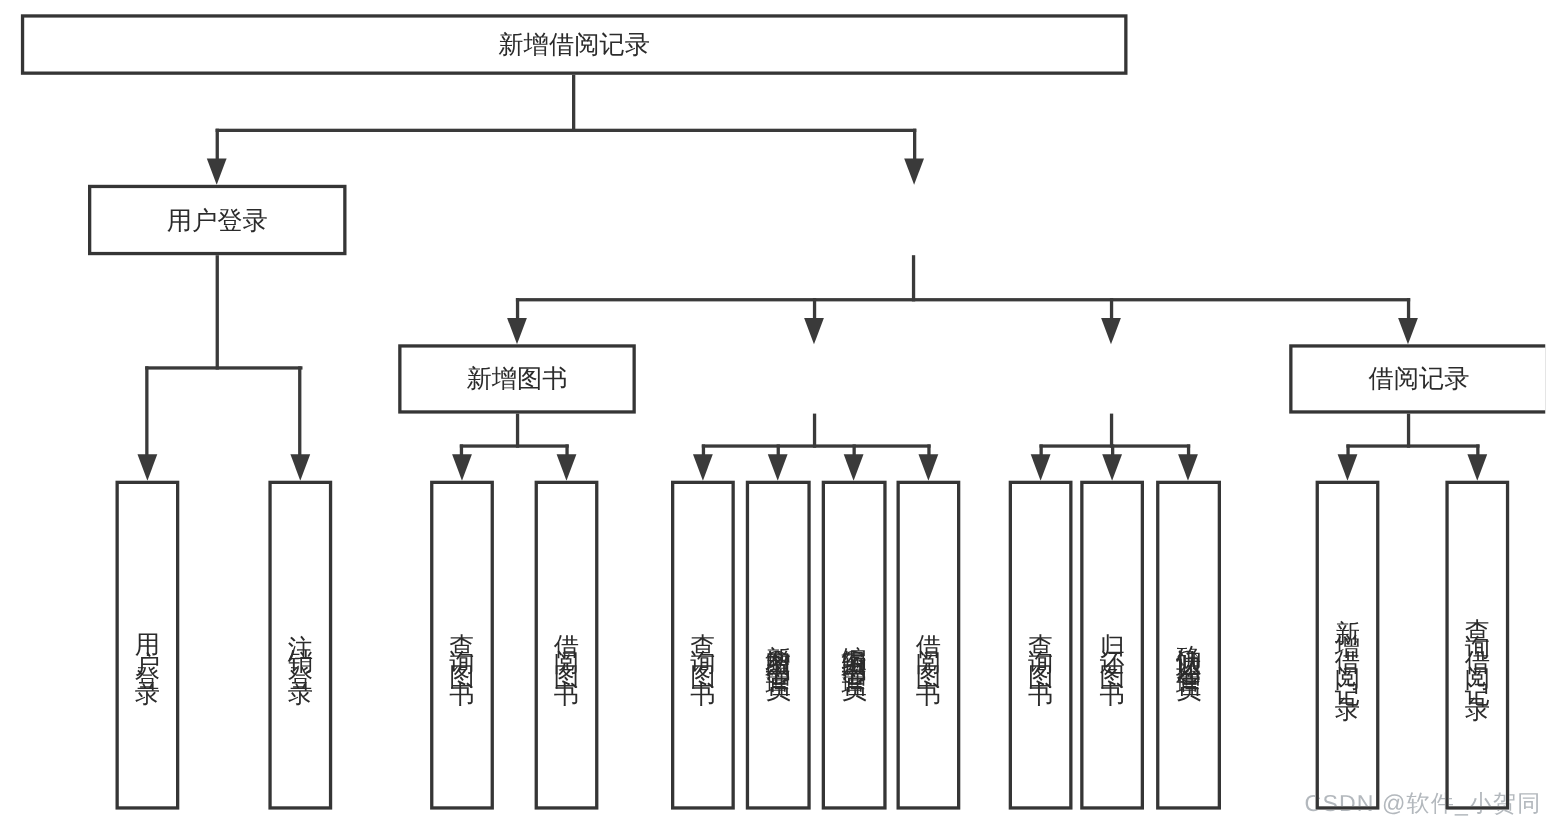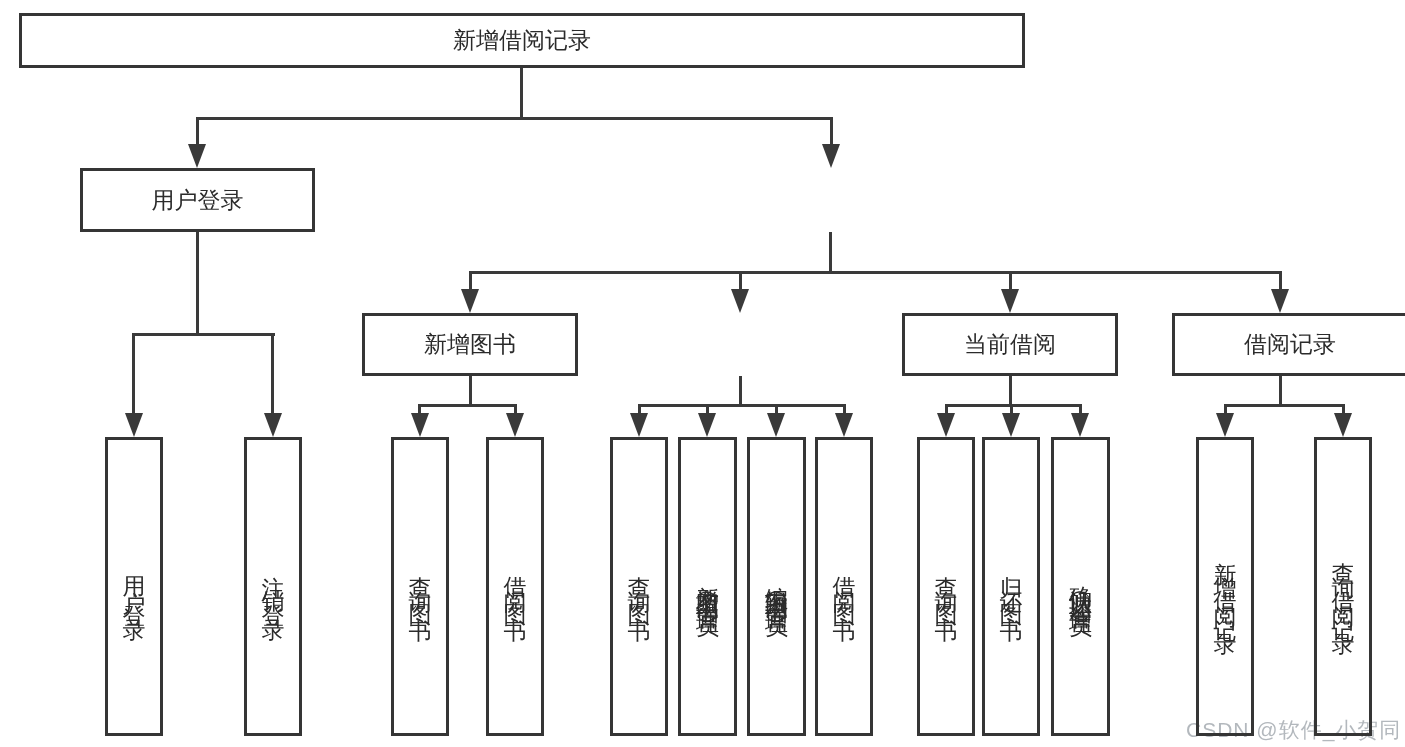--- a/index.html
+++ b/index.html
@@ -60,21 +60,20 @@
   <div class="vline" style="left:469px;top:271px;height:24px;"></div>
   <div class="arrow" style="left:461px;top:289px;"></div>
   <div class="vline" style="left:739px;top:271px;height:24px;"></div>
   <div class="arrow" style="left:731px;top:289px;"></div>
   <div class="vline" style="left:1009px;top:271px;height:24px;"></div>
   <div class="arrow" style="left:1001px;top:289px;"></div>
   <div class="vline" style="left:1279px;top:271px;height:24px;"></div>
   <div class="arrow" style="left:1271px;top:289px;"></div>
 
   <div class="node" style="left:362px;top:313px;width:216px;height:63px;">新增图书</div>
-  <div class="node" style="left:902px;top:313px;width:216px;height:63px;">当前借阅</div>
   <div class="node" style="left:1172px;top:313px;width:236px;height:63px;">借阅记录</div>
 
   <div class="vline" style="left:469px;top:376px;height:31px;"></div>
   <div class="hline" style="left:418px;top:404px;width:99px;"></div>
   <div class="vline" style="left:418px;top:404px;height:14px;"></div>
   <div class="arrow" style="left:411px;top:413px;"></div>
   <div class="vline" style="left:514px;top:404px;height:14px;"></div>
   <div class="arrow" style="left:506px;top:413px;"></div>
 
   <div class="vline" style="left:739px;top:376px;height:31px;"></div>

